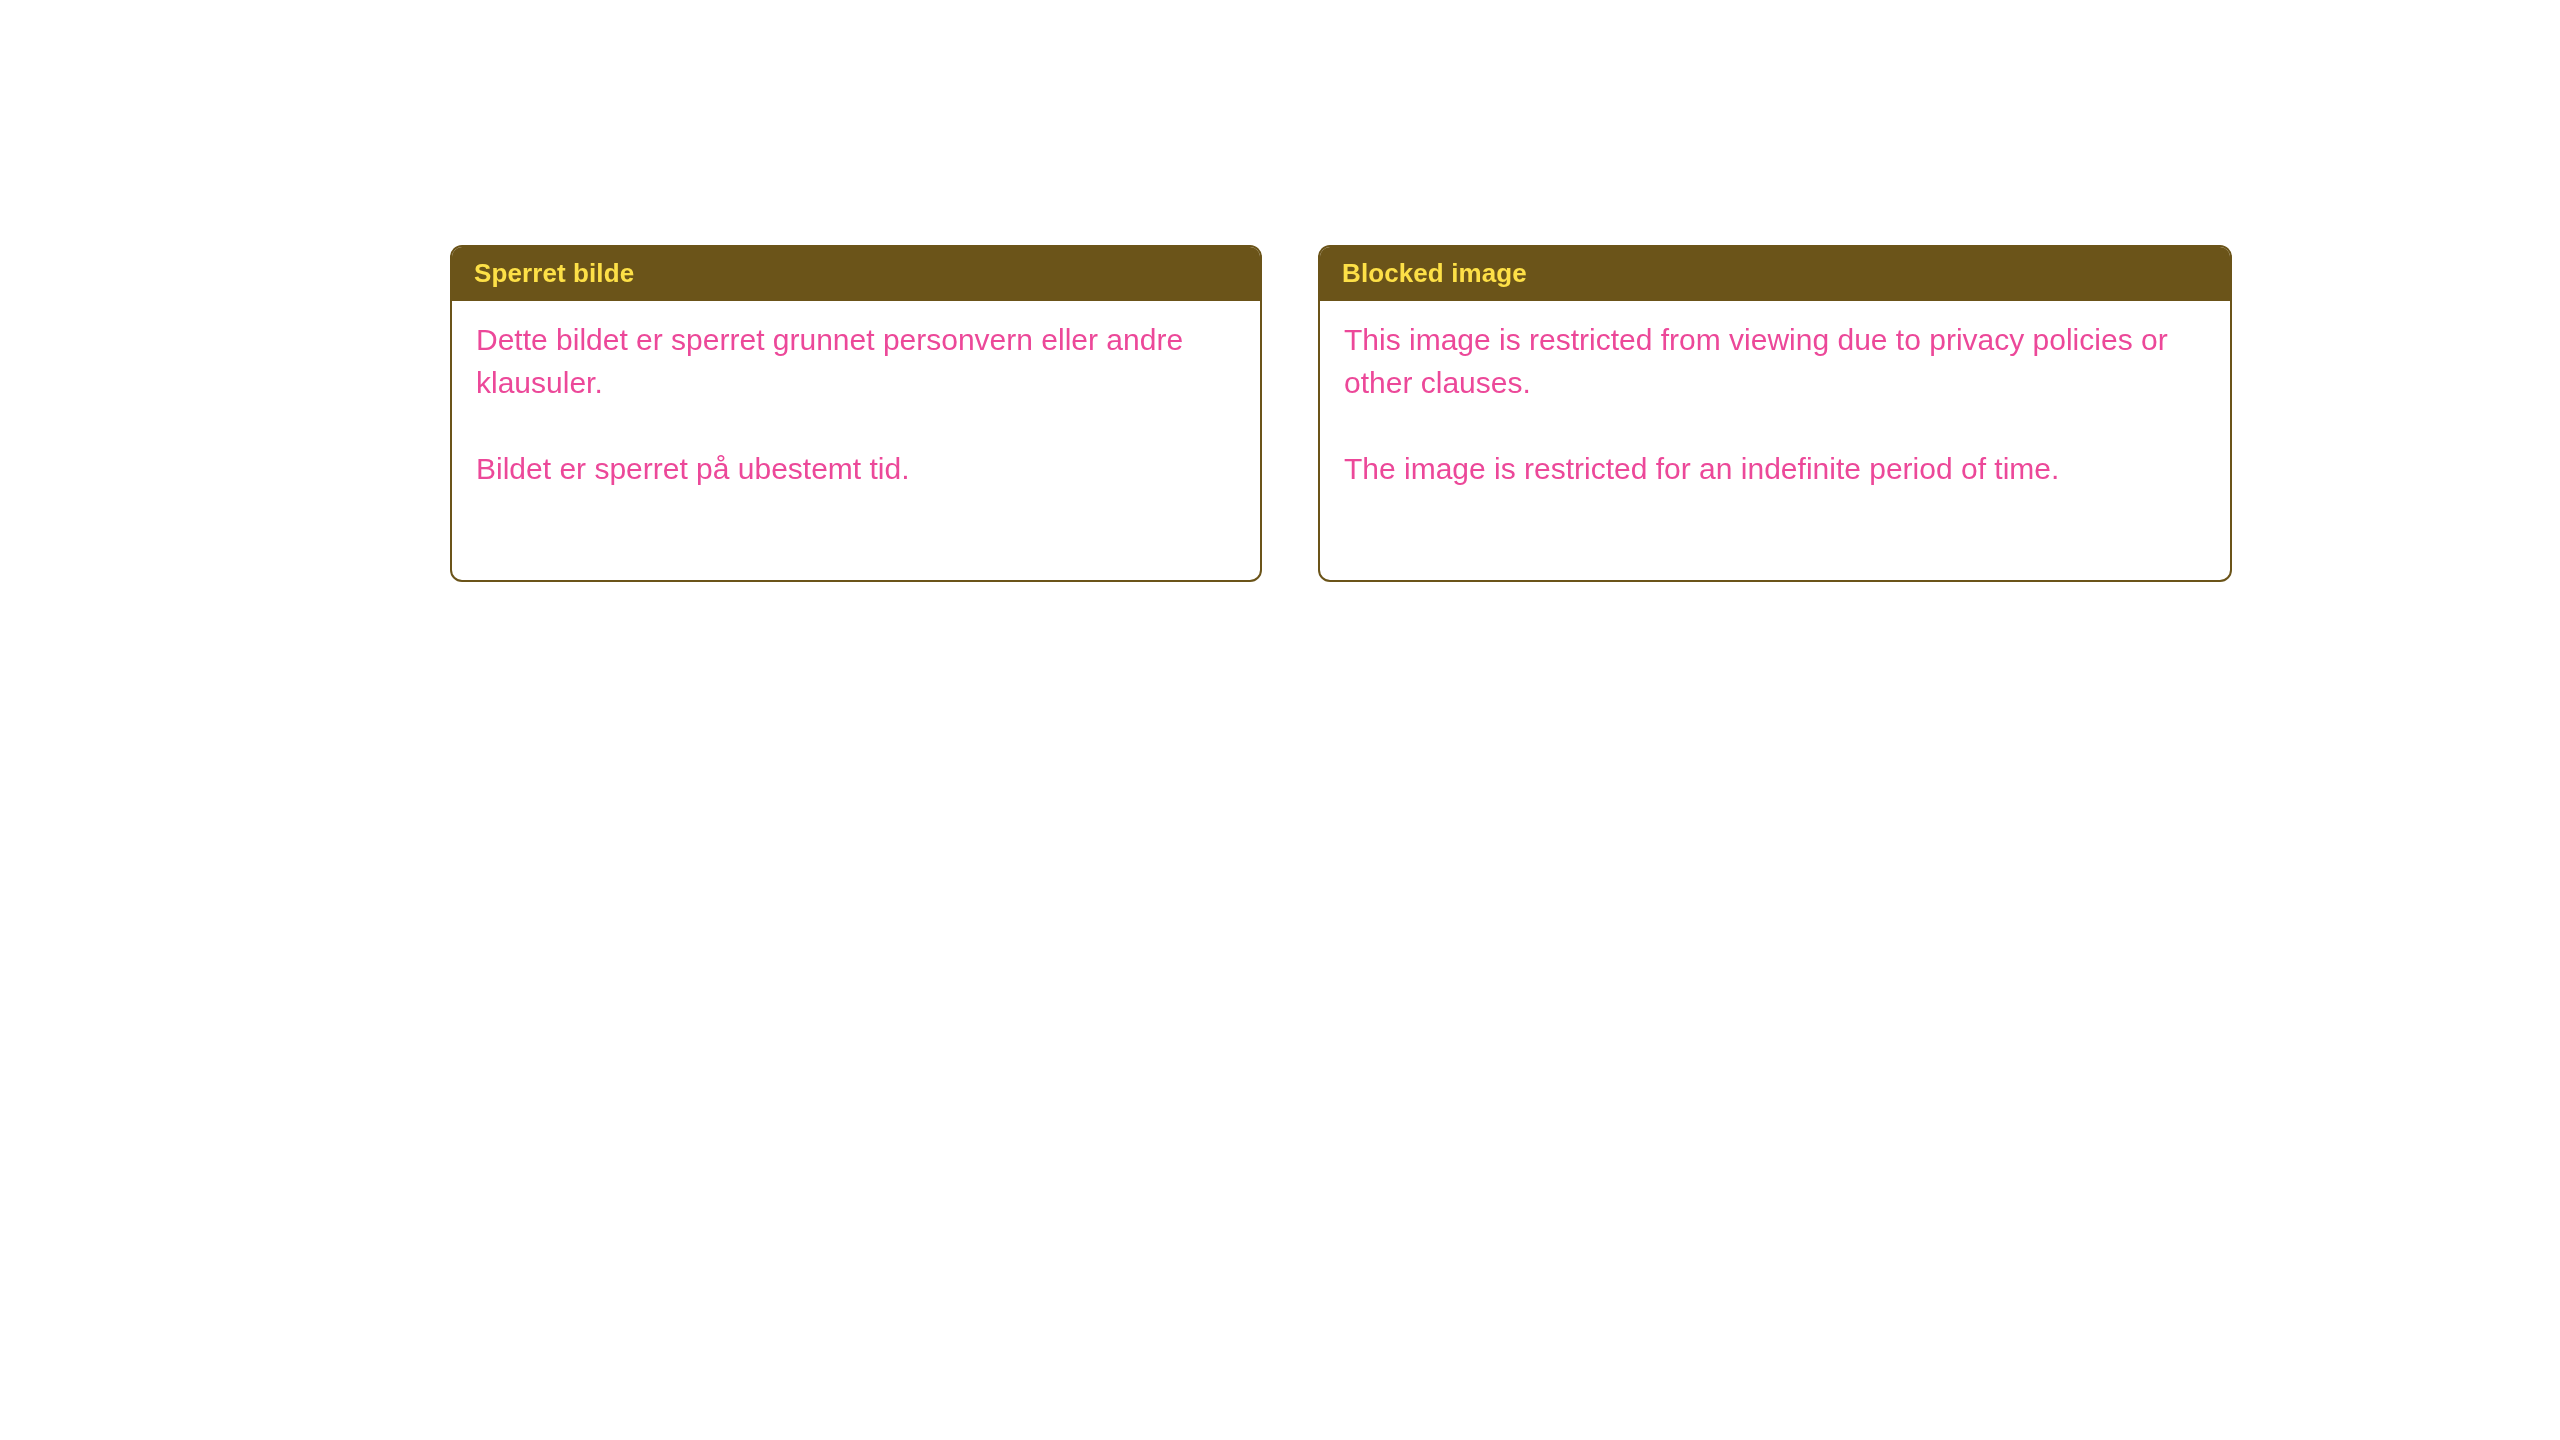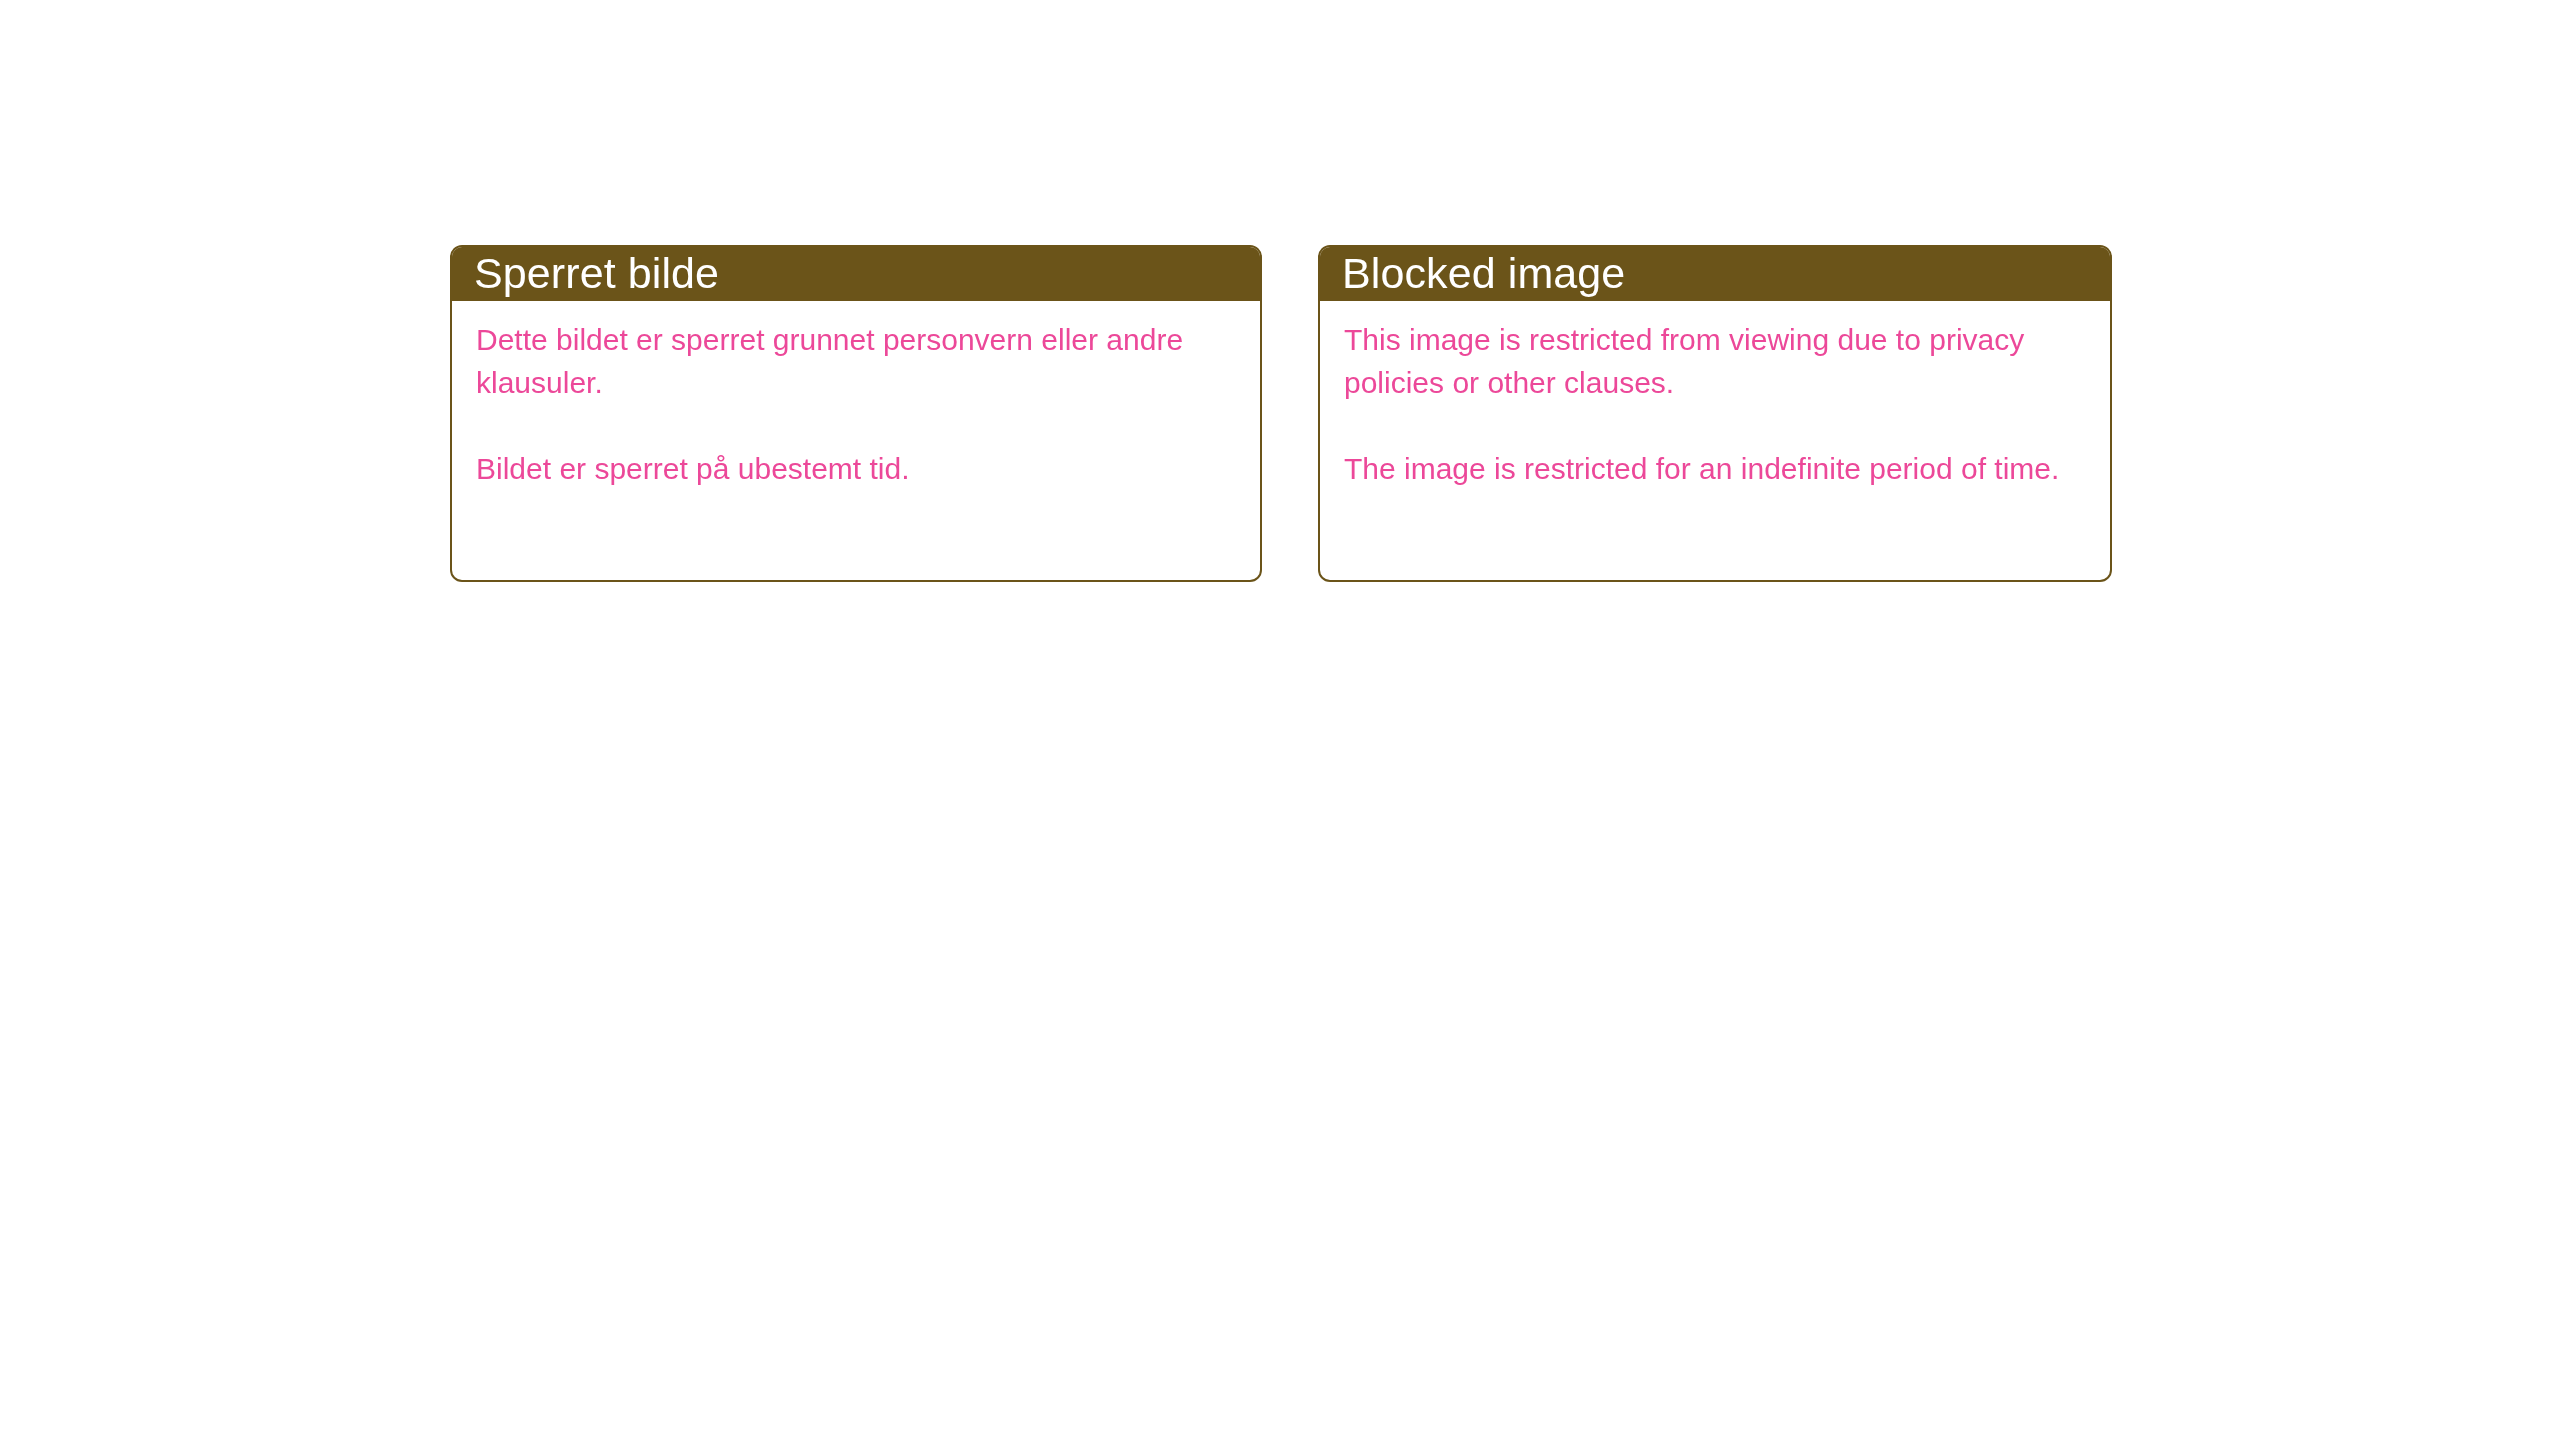--- a/index.html
+++ b/index.html
@@ -28,41 +28,41 @@
     box-sizing: border-box;
     background: #ffffff;
     border: 2px solid #6b5419;
     border-radius: 12px;
     overflow: hidden;
     display: flex;
     flex-direction: column;
   }
 
   .notice-card.norwegian { width: 812px; }
-  .notice-card.english  { width: 794px; }
+  .notice-card.english  { width: 914px; }
 
   .notice-header {
     background: #6b5419;
     color: #ffffff;
     height: 56px;
     box-sizing: border-box;
     padding: 0 0 0 24px;
     display: flex;
     align-items: center;
     margin: -2px -2px 0 -2px;
     border-top-left-radius: 11px;
     border-top-right-radius: 11px;
   }
 
   .notice-title {
-    font-size: 43px;
+    font-size: 26px;
     line-height: 38px;
-    font-weight: 400;
+    font-weight: 700;
     letter-spacing: 0.1px;
-    color: #ffffff;
+    color: #fde047;
     white-space: nowrap;
   }
 
   .notice-body {
     padding: 17px 22px 26px 24px;
     box-sizing: border-box;
     min-height: 279px;
   }
 
   .notice-paragraph {

